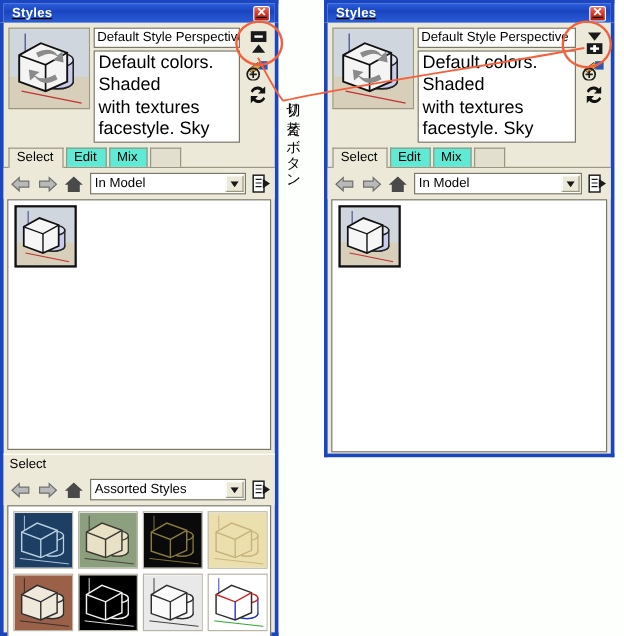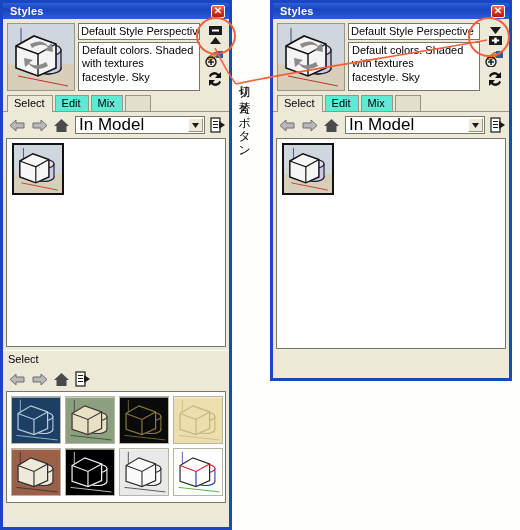--- a/index.html
+++ b/index.html
@@ -19,20 +19,21 @@
     border: 3px solid #1b46c2;
     border-top: none;
   }
   .titlebar {
     height: 19px;
     background: linear-gradient(to bottom,#2b5fd9 0%,#1a44c0 40%,#2a5ed6 100%);
     border: 3px solid #1b46c2;
     border-bottom: none;
     display: flex; align-items: center;
     padding: 0 2px 0 7px;
+    text-decoration: underline;
   }
   .title-text {
     color: #ffffff;
     font-size: 11px;
     font-weight: bold;
     letter-spacing: .2px;
     flex: 1;
   }
   .close-btn {
     width: 14px; height: 13px;
@@ -68,21 +69,21 @@
     font-size: 11px;
     padding: 1px 2px;
     color: #000;
     white-space: nowrap;
     overflow: hidden;
   }
   .desc-field {
     flex: 1;
     background: #fff;
     border: 1px solid #7b7767;
-    font-size: 11px;
+    font-size: 15px;
     padding: 1px 3px;
     color: #000;
     line-height: 1.22;
     white-space: pre-line;
     overflow: hidden;
   }
   .hdr-tools {
     width: 24px; flex: none;
     display: flex; flex-direction: column;
     align-items: center;
@@ -129,21 +130,21 @@
     padding: 4px 4px 4px 6px;
     background: #ece9d8;
   }
   .nav-ico { width: 17px; height: 15px; flex: none; }
   .combo {
     flex: 1;
     height: 18px;
     background: #fff;
     border: 1px solid #7b7767;
     display: flex; align-items: center;
-    font-size: 17px;
+    font-size: 11px;
     padding-left: 3px;
     color: #000;
     position: relative;
   }
   .combo-arrow {
     position: absolute; right: 1px; top: 1px;
     width: 15px; height: 14px;
     background: #ece9d8;
     border: 1px solid #9a9684;
     border-top-color: #fff; border-left-color: #fff;
@@ -330,20 +331,28 @@
     <div class="toolbar">
       <svg class="nav-ico" viewBox="0 0 17 15">
         <polygon points="1,7.5 7,2 7,5 15,5 15,10 7,10 7,13" fill="#b9b9b9" stroke="#6f6f6f" stroke-width="1"></polygon>
       </svg>
       <svg class="nav-ico" viewBox="0 0 17 15">
         <polygon points="16,7.5 10,2 10,5 2,5 2,10 10,10 10,13" fill="#b9b9b9" stroke="#6f6f6f" stroke-width="1"></polygon>
       </svg>
       <svg class="nav-ico" viewBox="0 0 17 15">
         <polygon points="8.5,1 16,8 13.5,8 13.5,14 3.5,14 3.5,8 1,8" fill="#4a4a4a"></polygon>
       </svg>
+      <div class="combo">
+        <span>Assorted Styles</span>
+        <span class="combo-arrow">
+          <svg width="7" height="5" viewBox="0 0 7 5">
+              <polygon points="0,0 7,0 3.5,5" fill="#1a1a1a"></polygon>
+            </svg>
+        </span>
+      </div>
       <svg class="menu-ico" viewBox="0 0 15 16">
         <rect x="1" y="1" width="9" height="14" fill="#fff" stroke="#1a1a1a" stroke-width="1.2"></rect>
         <line x1="3" y1="4.5" x2="8" y2="4.5" stroke="#1a1a1a"></line>
         <line x1="3" y1="7.5" x2="8" y2="7.5" stroke="#1a1a1a"></line>
         <line x1="3" y1="10.5" x2="8" y2="10.5" stroke="#1a1a1a"></line>
         <polygon points="9,4 15,8 9,12" fill="#1a1a1a"></polygon>
       </svg>
     </div>
 
     <div class="grid-area" id="style-grid" style="height:112px;">

